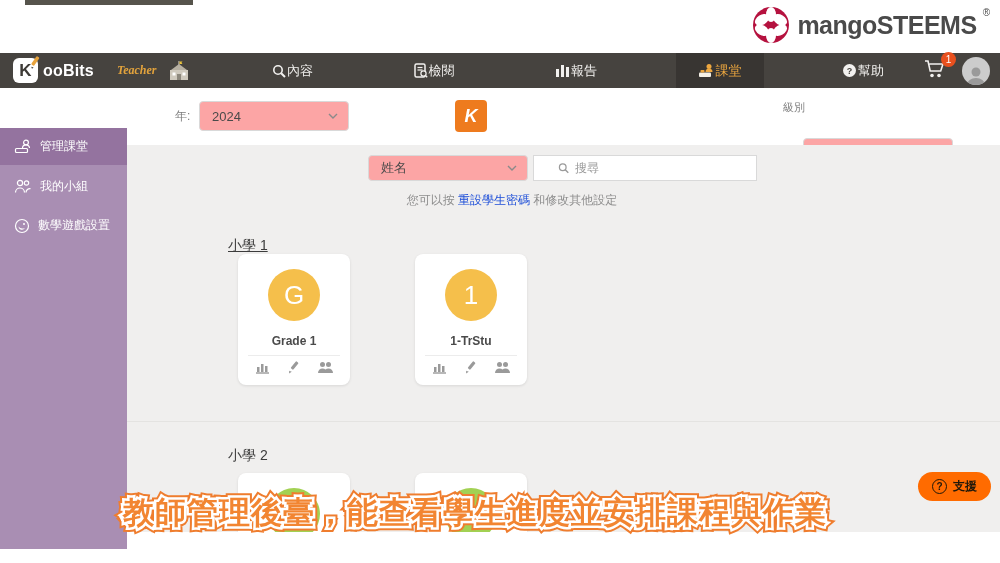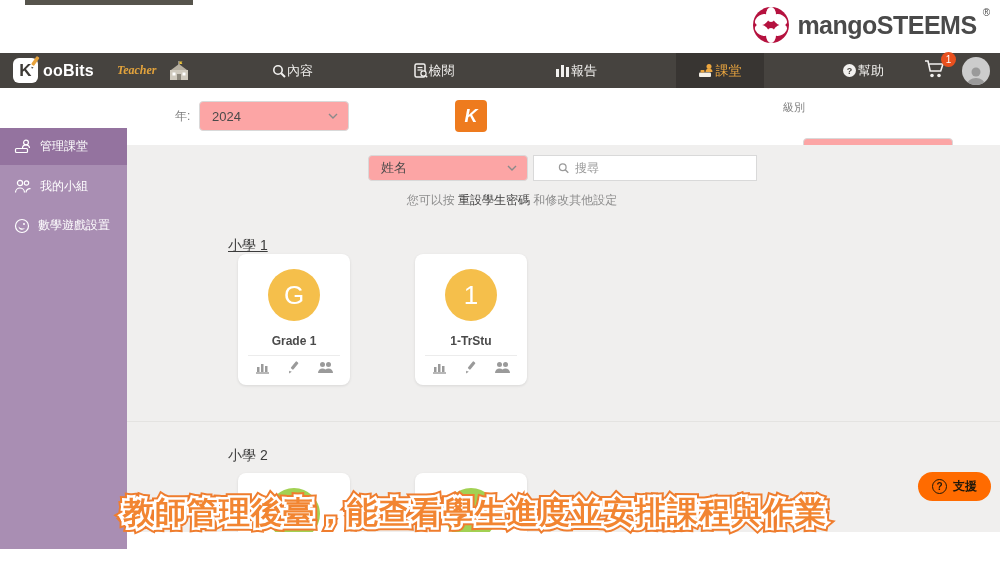--- a/index.html
+++ b/index.html
@@ -46,21 +46,21 @@
   .level-label { position:absolute; left:656px; top:12px; font-size:11px; color:#7c7c7c; line-height:14px; }
   .level-select { left:676px; top:13px; width:150px;margin-top:37px; }
 
   
   .main { position:absolute; left:127px; top:145px; width:873px; height:387px; background:#f0efee; overflow:hidden; }
   .name-select { left:241px; top:10px; width:160px; height:26px; }
   .search-box { position:absolute; left:406px; top:10px; width:224px; height:26px; background:#fff; border:1px solid #d9d9d9; border-radius:0; display:flex; align-items:center; gap:6px; padding:0 24px;justify-content:flex-end; }
   .search-box input { border:none; outline:none; font-size:12px; color:#555; width:170px; background:transparent; font-family:inherit; }
   .search-box input::placeholder { color:#9a9a9a; }
   .hint { position:absolute; left:200px; top:47px; width:370px; text-align:center; font-size:12px; color:#8d8d8d; }
-  .hint a { color:#404040; text-decoration:none; cursor:pointer; }
+  .hint a { color:#1d4ed8; text-decoration:none; cursor:pointer; }
   .section-title { position:absolute; left:101px; font-size:14px; color:#3c3c3c; }
   .sec1-title { top:92px;text-decoration:underline; }
   .sec2-title { top:302px; }
   .section-divider { position:absolute; left:0; top:276px; width:873px; border-top:1px solid #e4e3e1; }
 
   .card { position:absolute; width:112px; height:131px; background:#ffffff; border-radius:8px; box-shadow:0 1px 3px rgba(0,0,0,0.10); }
   .c1a { left:111px; top:109px; } .c1b { left:288px; top:109px; }
   .c2a { left:111px; top:328px; } .c2b { left:288px; top:328px; }
   .card-circle { position:absolute; left:30px; top:15px; width:52px; height:52px; border-radius:50%; display:flex; align-items:center; justify-content:center; color:#ffffff; font-size:26px; }
   .card-name { position:absolute; left:0; top:80px; width:112px; text-align:center; font-size:12px; font-weight:bold; color:#4a4a4a; }

